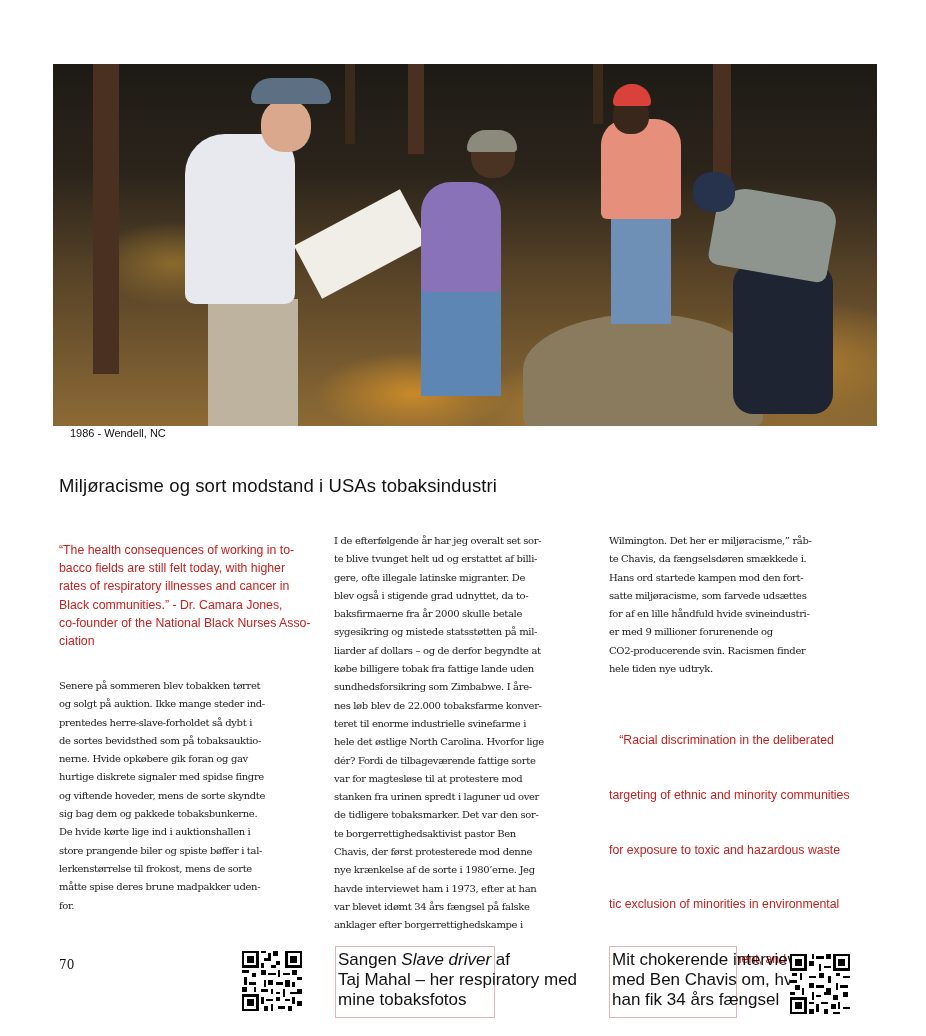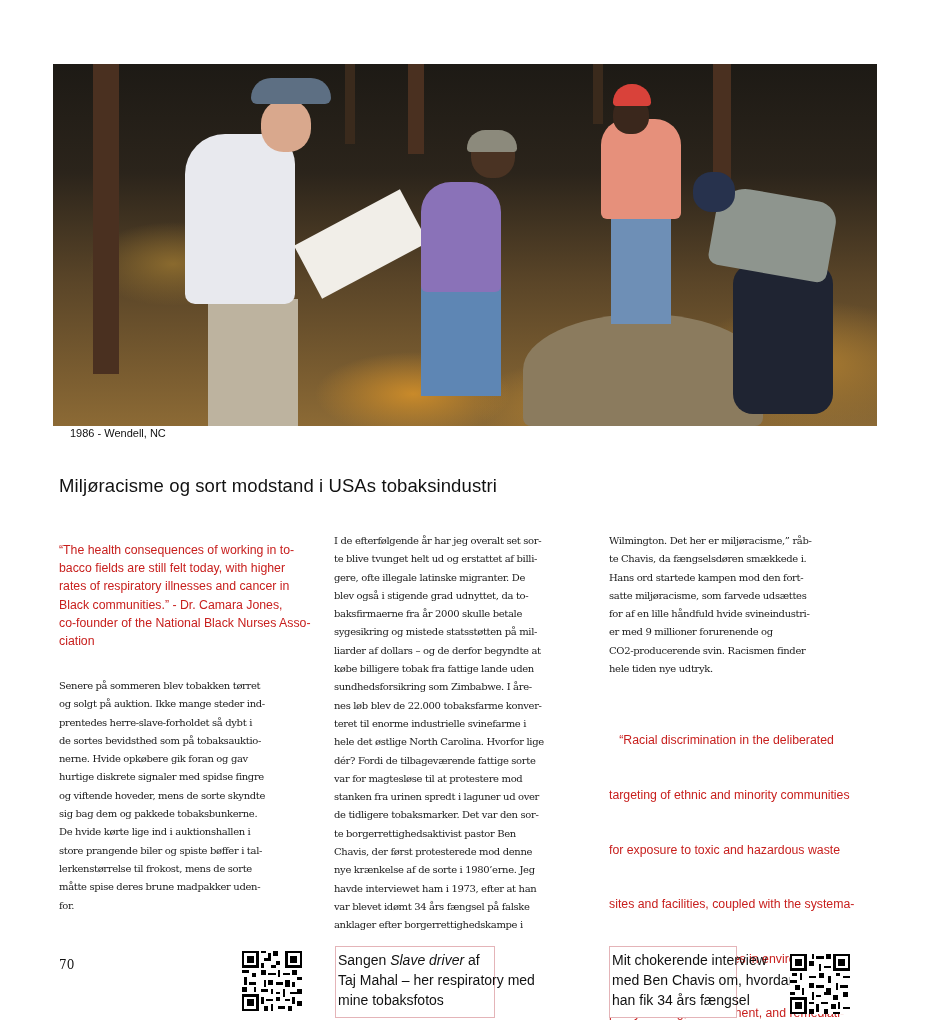--- a/index.html
+++ b/index.html
@@ -57,21 +57,21 @@
 
     .page-number {
       position: absolute; left: 59px; top: 958px;
       font-family: "DejaVu Serif", serif; font-size: 12px; color: #111;
     }
 
     .qr { position: absolute; width: 60px; height: 60px; }
 
     .link-box {
       position: absolute; border: 1px solid #e4b4b8; background: #fff;
-      font-family: "Liberation Sans", sans-serif; font-size: 14px; line-height: 20px; color: #111;
+      font-family: "Liberation Sans", sans-serif; font-size: 17px; line-height: 20px; color: #111;
       padding: 3px 12px 0 2px; box-sizing: border-box;
     }
     .link-box .line { white-space: nowrap; }
   </style>
 </head>
 <body>
 
 <div class="photo">
   <div class="beam" style="left:40px;width:26px;height:310px;"></div>
   <div class="beam" style="left:355px;width:16px;height:90px;"></div>
@@ -159,21 +159,20 @@
   <span class="line">for af en lille håndfuld hvide svineindustri-</span>
   <span class="line">er med 9 millioner forurenende og</span>
   <span class="line">CO2-producerende svin. Racismen finder</span>
   <span class="line">hele tiden nye udtryk.</span>
 </div>
 
 <div class="col quote" style="left:609px; top:695px; white-space:pre;">
   <span class="line" style="white-space:pre;">   “Racial discrimination in the deliberated</span>
   <span class="line">targeting of ethnic and minority communities</span>
   <span class="line">for exposure to toxic and hazardous waste</span>
-  <span class="line">sites and facilities, coupled with the systema-</span>
   <span class="line">tic exclusion of minorities in environmental</span>
   <span class="line">policy making, enforcement, and remediati-</span>
   
 </div>
 
 <div class="page-number">70</div>
 
 <svg class="qr" style="left:242px; top:951px;" viewBox="0 0 25 25" shape-rendering="crispEdges">
   <rect width="25" height="25" fill="#fff"></rect>
   <g fill="#000">

